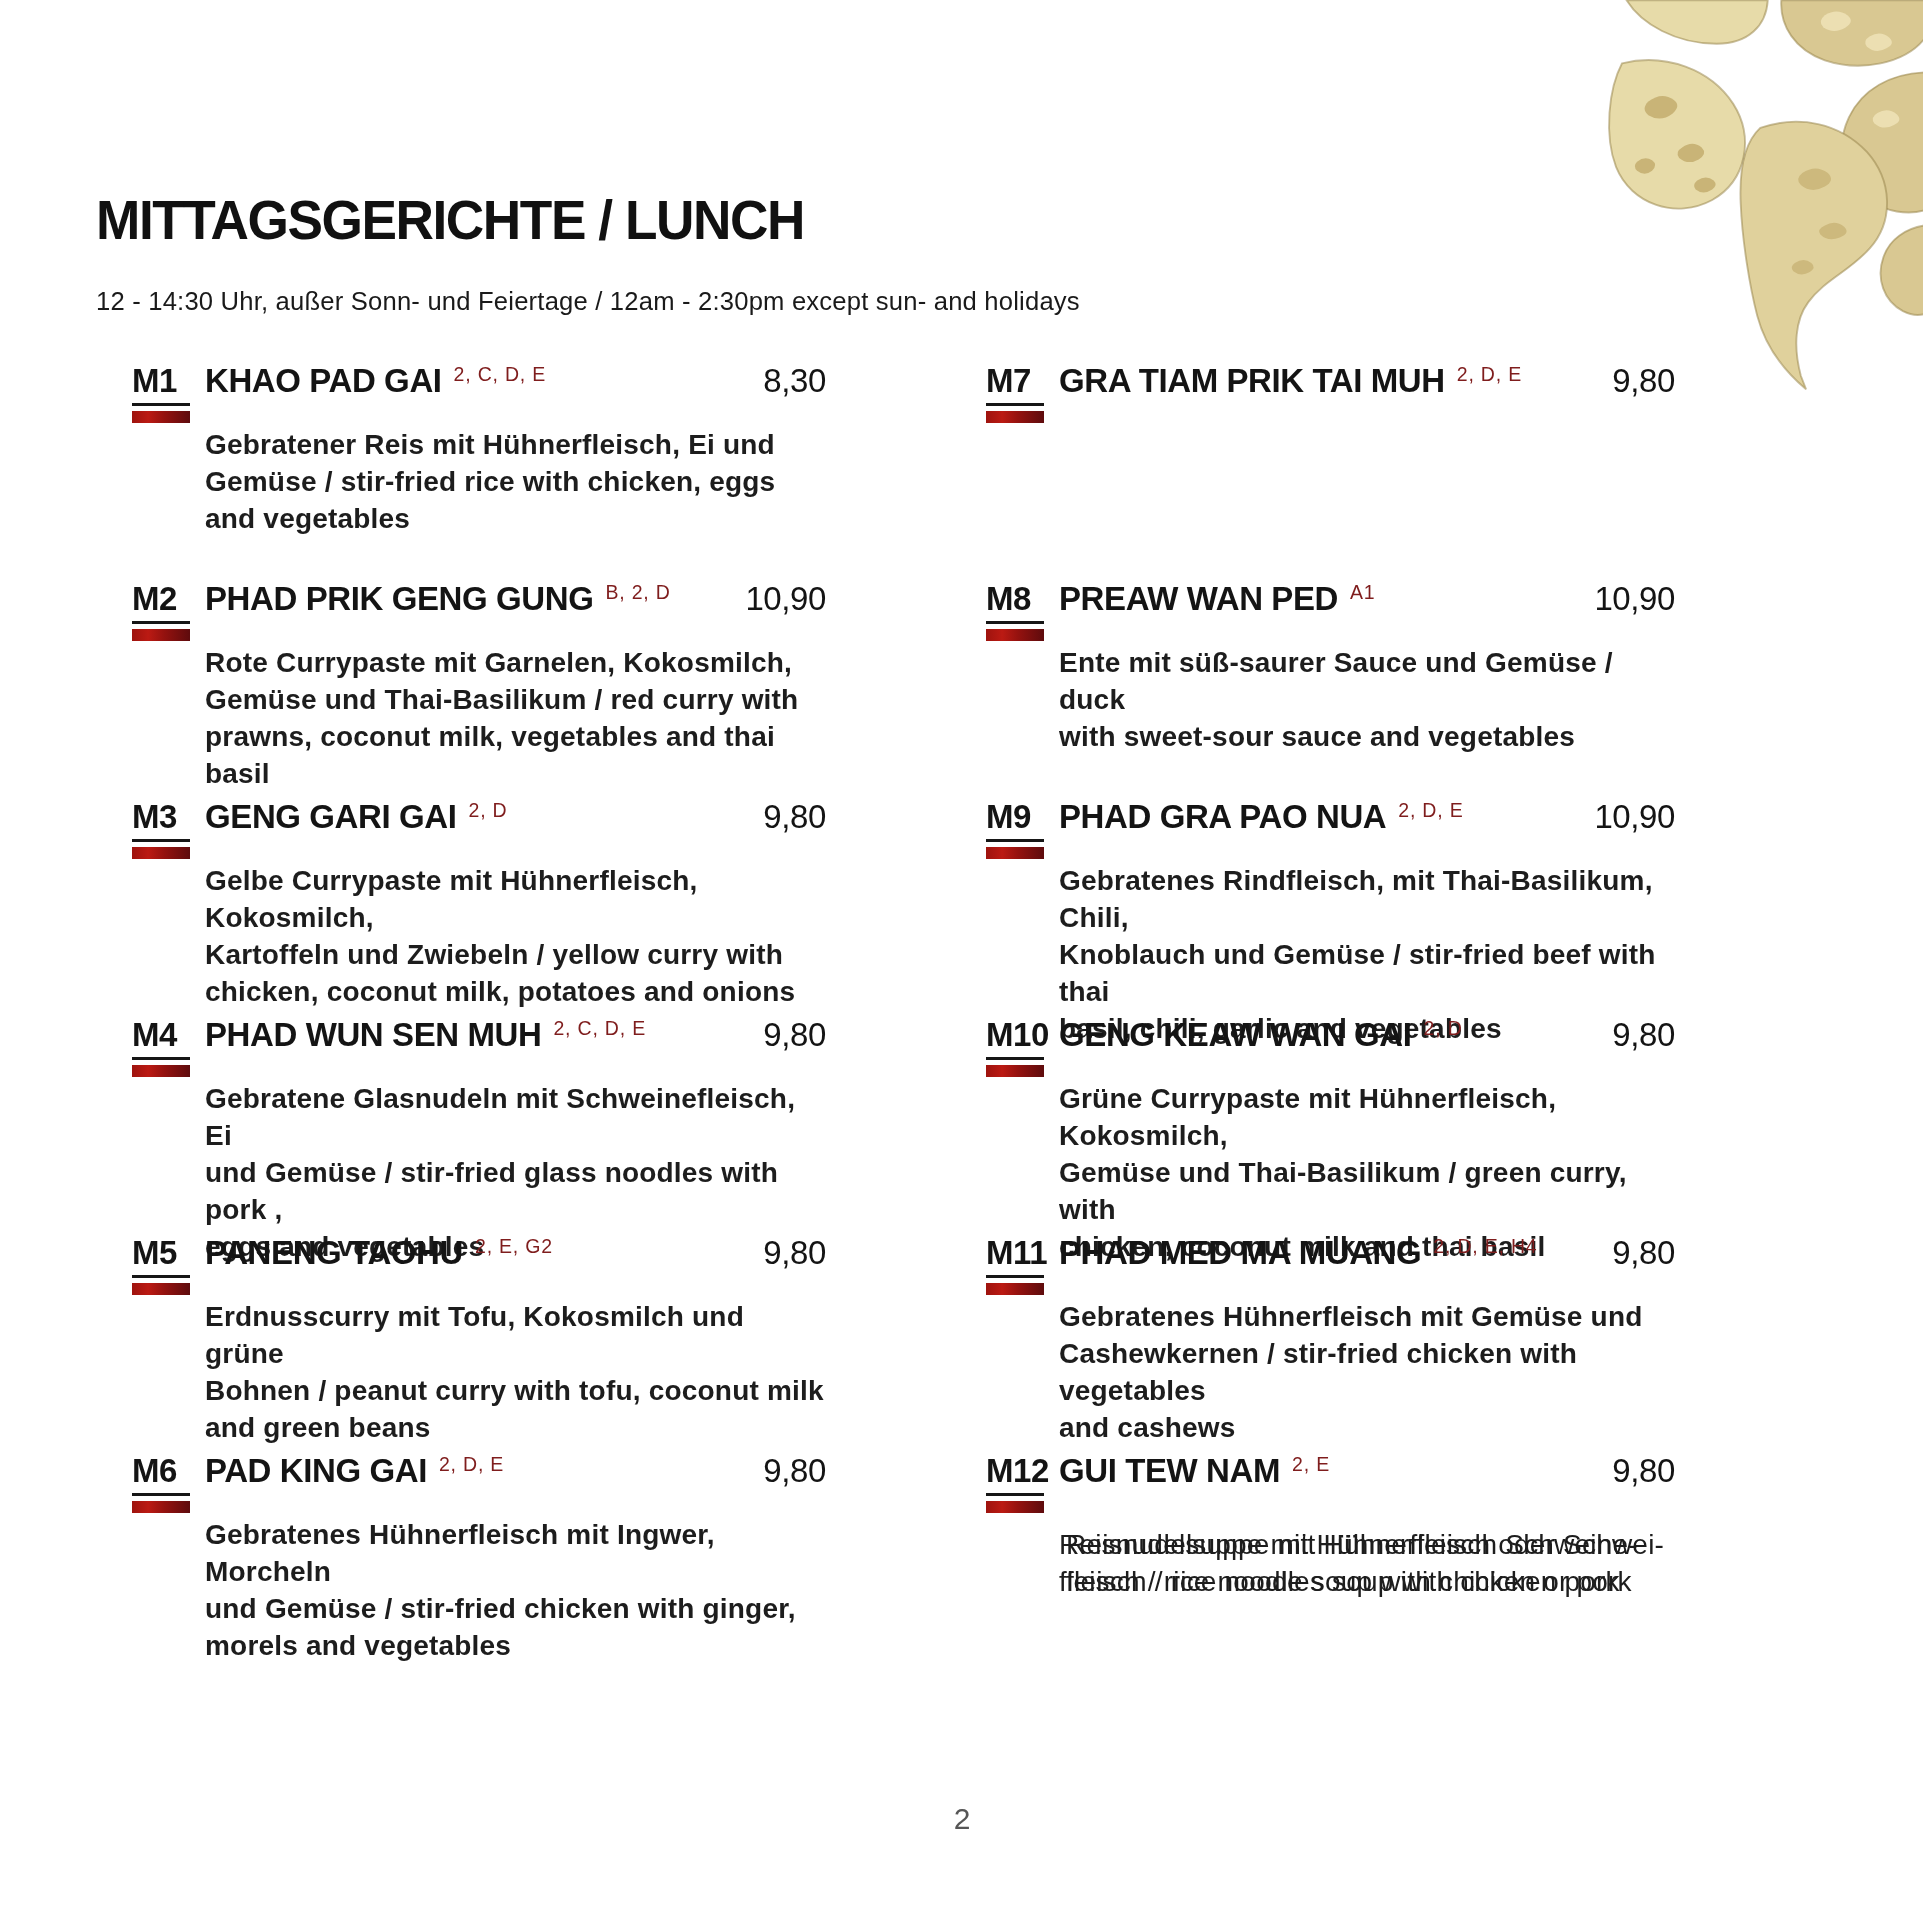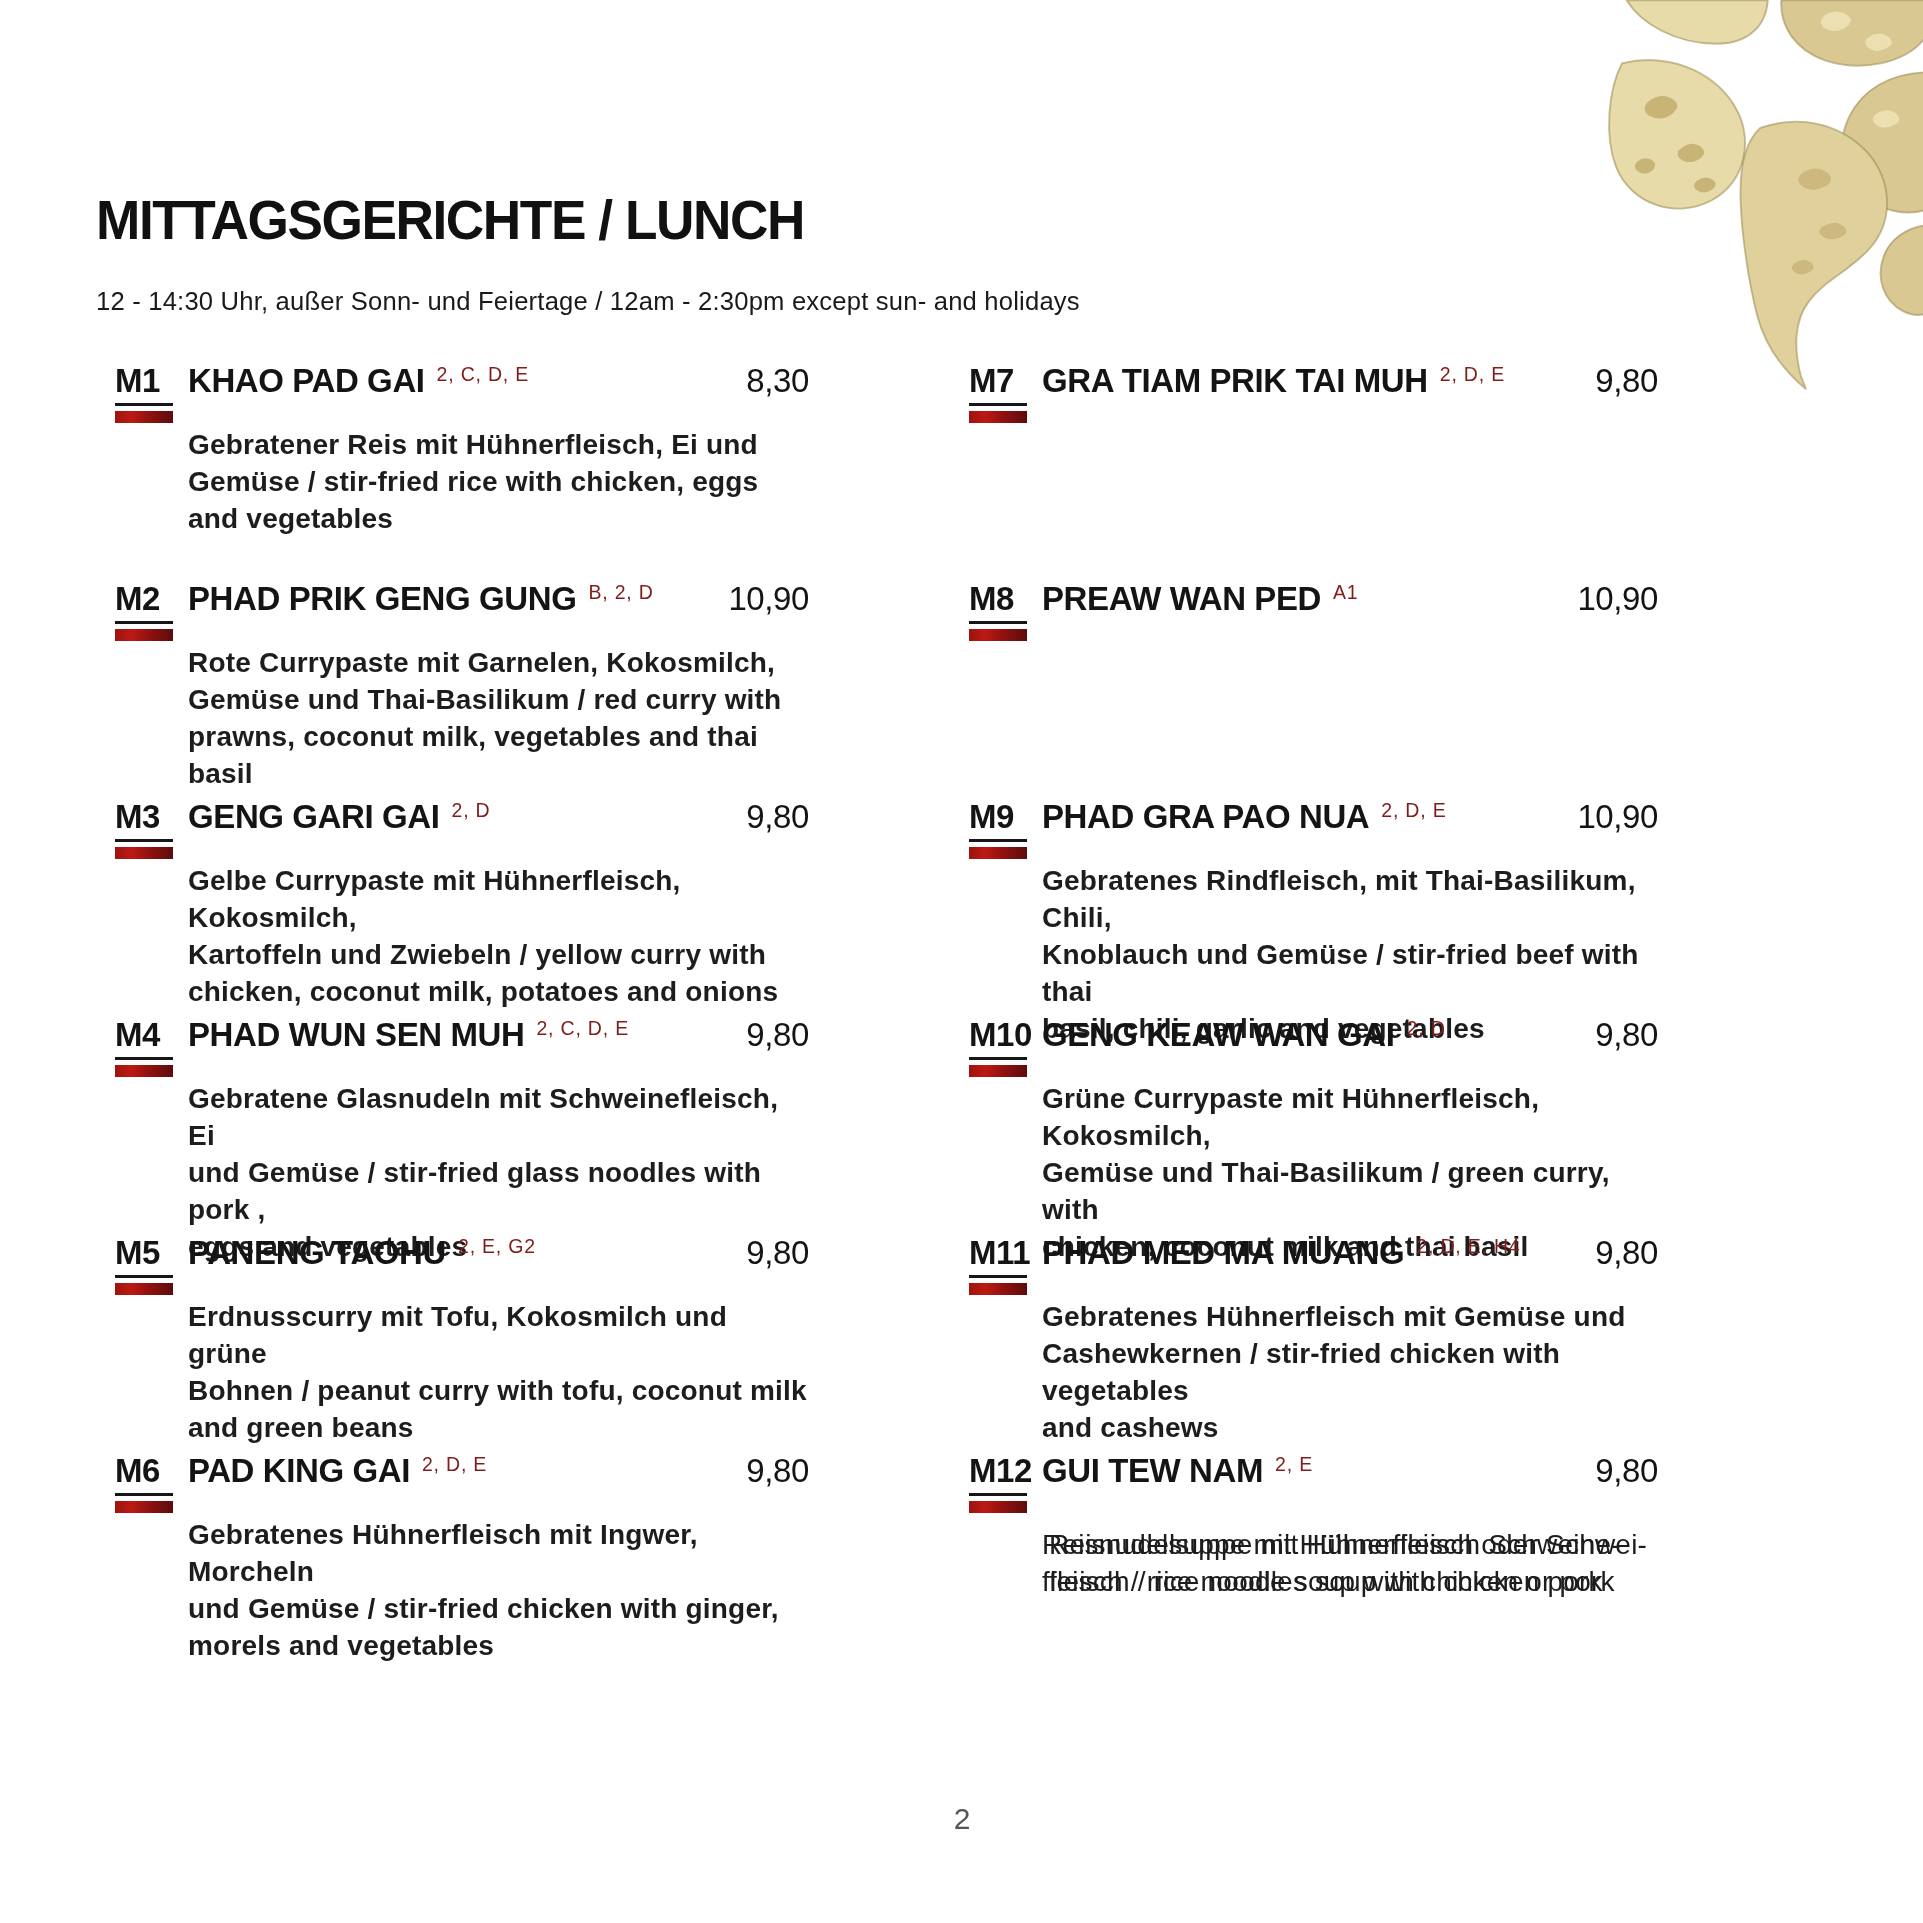--- a/index.html
+++ b/index.html
@@ -12,21 +12,21 @@
   .header{position:absolute;left:96px;top:153px}
   .title{
     font-weight:700;font-size:56px;letter-spacing:-1.5px;line-height:1.05;
     transform:scaleX(.95);transform-origin:left top;white-space:nowrap;color:#111;
   }
   .subtitle{margin-top:11px;font-size:25.6px;letter-spacing:0.2px;color:#1a1a1a;white-space:nowrap}
   
   .col{position:absolute;top:363px}
   .col-left{left:115px;width:694px}
   .col-right{left:969px;width:689px}
-  .menu-item{position:absolute;left:0;width:100%}
+  .menu-item{position:absolute;left:17px;width:100%}
   .head{display:flex;align-items:baseline;line-height:35px;white-space:nowrap}
   .code{flex:0 0 73px;width:73px;font-weight:700;font-size:33px;letter-spacing:-0.4px}
   .name{font-weight:700;font-size:33px;letter-spacing:-0.4px}
   .sup{font-size:19.5px;margin-left:12px;position:relative;top:-11.3px;letter-spacing:0.8px;color:#7f1d1d}
   .price{margin-left:auto;font-weight:400;font-size:33px;letter-spacing:-0.4px}
   .code-underline{width:58px;height:3px;background:#161616;margin-top:0}
   .accent-bar{
     width:58px;height:12.8px;margin-top:4.5px;
     background:linear-gradient(90deg,#9e130e 0%,#bb1a13 28%,#95120f 55%,#5e0b0d 100%);
   }
@@ -191,20 +191,22 @@
 
   <article class="menu-item" style="top:218px">
     <div class="head">
       <span class="code">M8</span>
       <span class="name">PREAW WAN PED</span>
       <span class="sup">A1</span>
       <span class="price">10,90</span>
     </div>
     <div class="code-underline"></div>
     <div class="accent-bar"></div>
+    <p class="desc">Ente mit süß-saurer Sauce und Gemüse / duck
+with sweet-sour sauce and vegetables</p>
   </article>
 
   <article class="menu-item" style="top:436px">
     <div class="head">
       <span class="code">M9</span>
       <span class="name">PHAD GRA PAO NUA</span>
       <span class="sup">2, D, E</span>
       <span class="price">10,90</span>
     </div>
     <div class="code-underline"></div>

